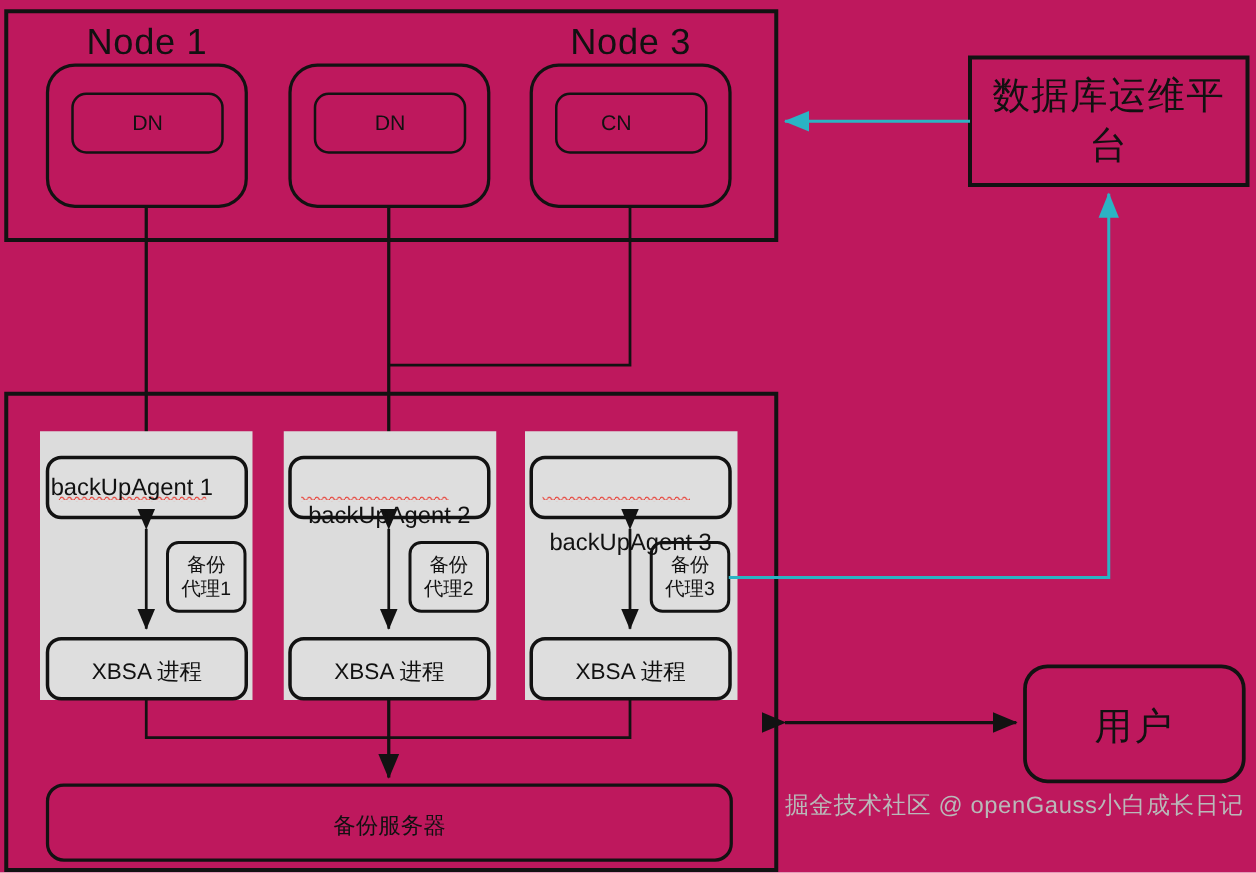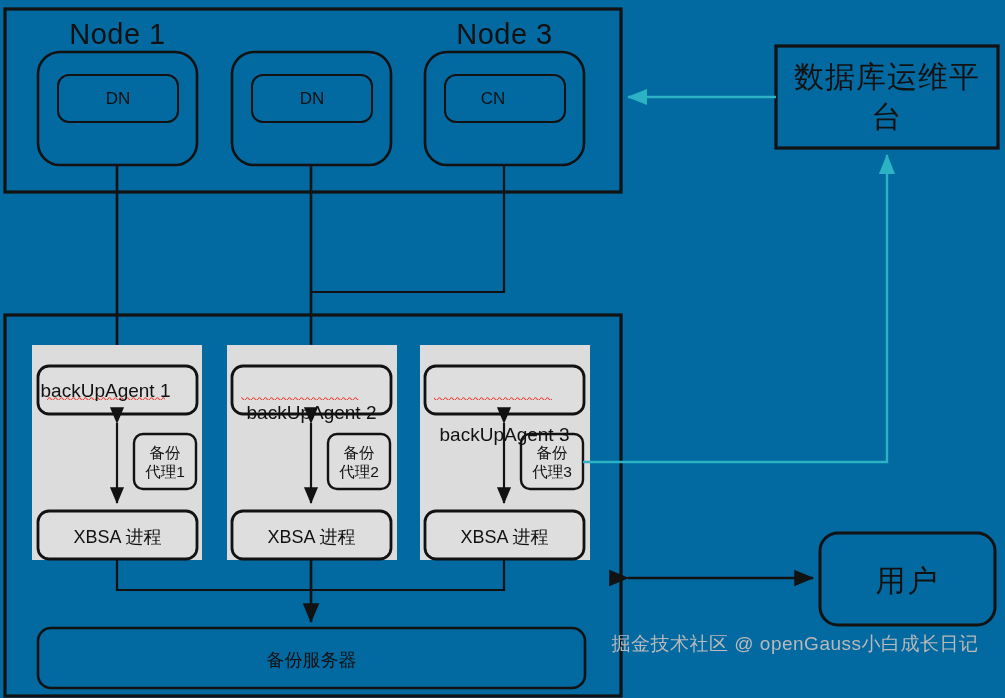--- a/index.html
+++ b/index.html
@@ -4,21 +4,21 @@
 <style>
   html, body {
     margin: 0;
     padding: 0;
     background: #ffffff;
   }
   #canvas {
     position: relative;
     width: 1005px;
     height: 698px;
-    background: #0369a1;
+    background: #be185d;
     font-family: "Liberation Sans", "DejaVu Sans", sans-serif;
     overflow: hidden;
   }
   svg#diagram {
     position: absolute;
     top: 0;
     left: 0;
     width: 1005px;
     height: 698px;
   }
@@ -178,15 +178,15 @@
   </div>
 
   <div class="lbl xbsa-label" style="left:38px; top:525px; width:159px;">XBSA 进程</div>
   <div class="lbl xbsa-label" style="left:232px; top:525px; width:159px;">XBSA 进程</div>
   <div class="lbl xbsa-label" style="left:425px; top:525px; width:159px;">XBSA 进程</div>
 
   <div class="lbl user-label" style="left:820px; top:561px; width:175px;">用户</div>
 
   <div class="lbl server-label" style="left:38px; top:648px; width:547px;">备份服务器</div>
 
-  <div class="lbl watermark" style="left:595px; top:631px; width:400px; text-align:center;">掘金技术社区 @ openGauss小白成长日记</div>
+  <div class="lbl watermark" style="left:595px; top:631px; width:400px; text-align:right;">掘金技术社区 @ openGauss小白成长日记</div>
 
 </div>
 
 </body></html>

